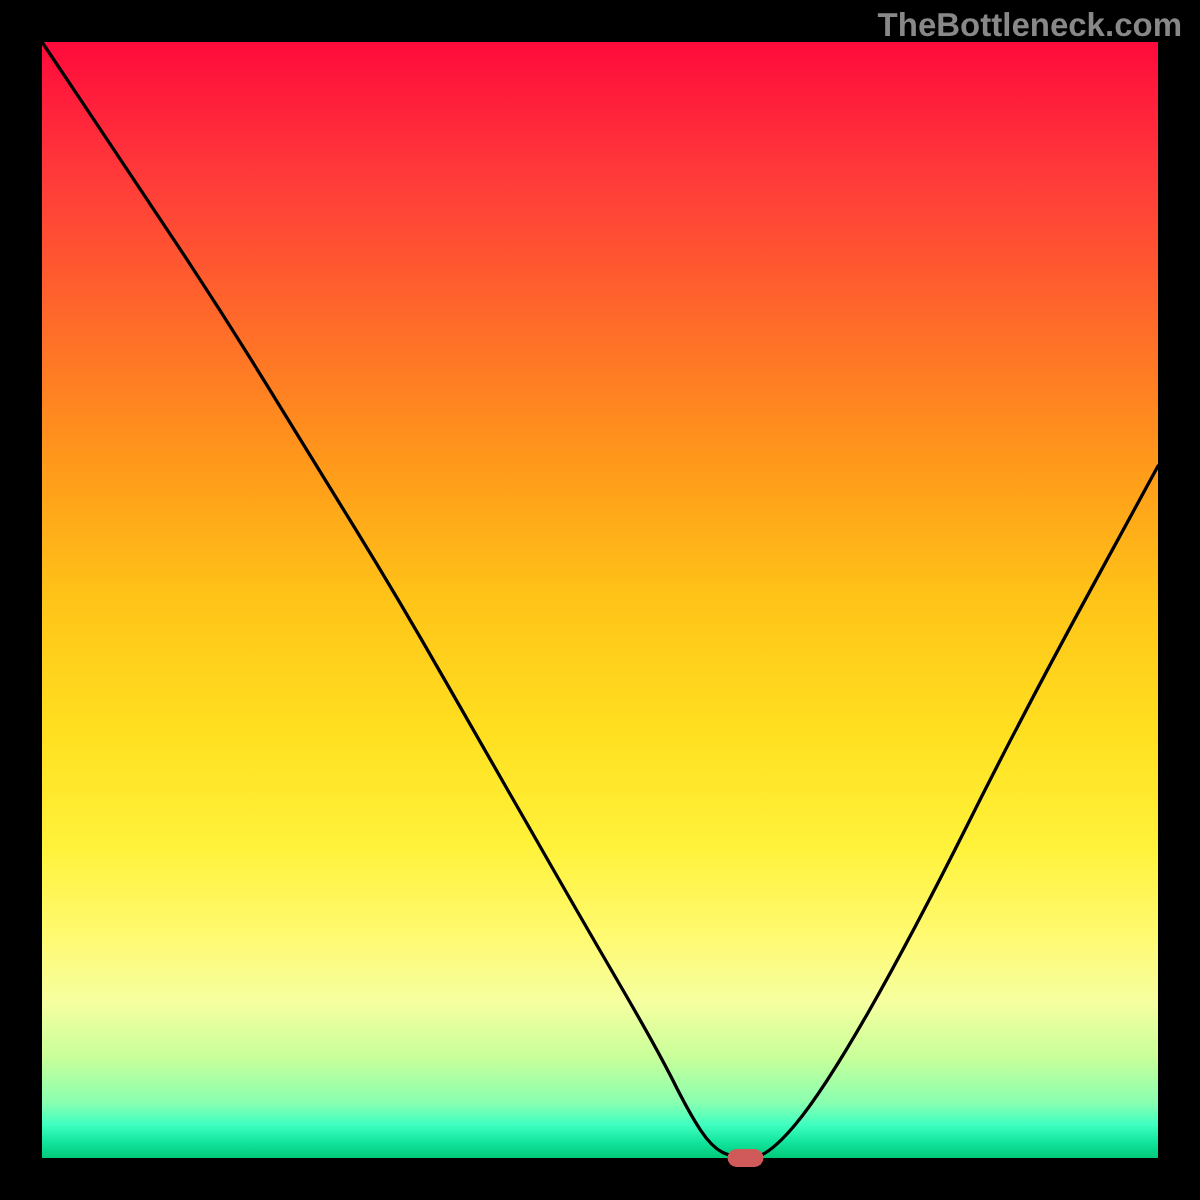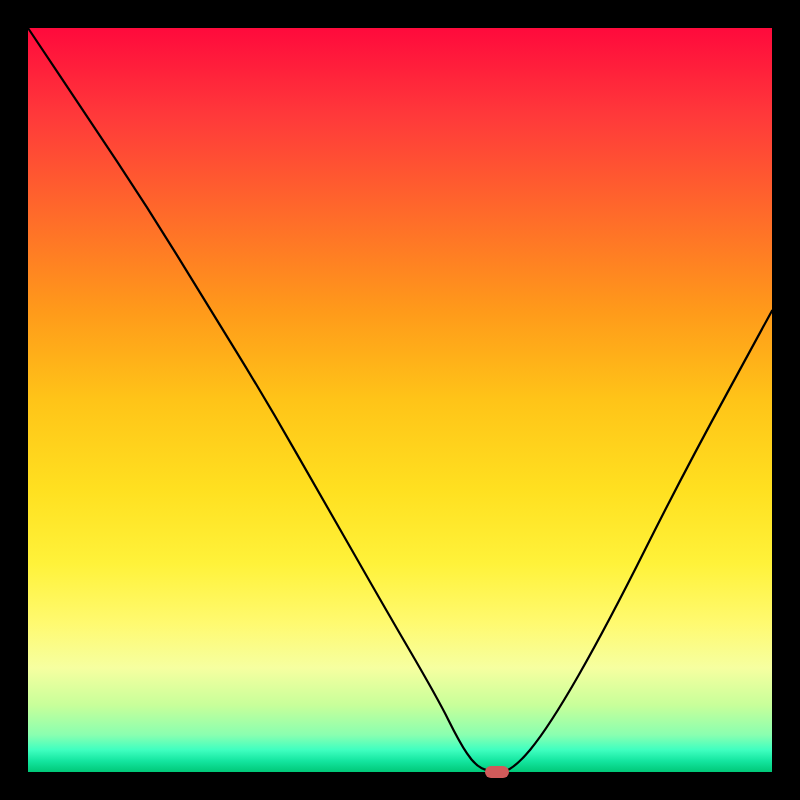--- a/index.html
+++ b/index.html
@@ -64,20 +64,21 @@
     height: 12px;
     border-radius: 6px;
     background: #d05a5a;
     transform: translate(-50%, -50%);
   }
 </style>
 </head>
 <body>
 
 <div class="container">
+  <div class="watermark">TheBottleneck.com</div>
 
   <div class="plot-area">
     <svg class="curve" viewBox="0 0 744 744">
       <path id="curve-path" d="M 0.0 0.0 Q 0.0 0.0 29.8 44.6 Q 59.5 89.3 89.3 133.9 Q 119.0 178.6 148.8 226.9 Q 178.6 275.3 208.3 323.6 Q 238.1 372.0 267.8 424.1 Q 297.6 476.2 327.4 528.2 Q 357.1 580.3 383.2 625.0 Q 409.2 669.6 420.4 691.9 Q 431.5 714.2 439.0 725.4 Q 446.4 736.6 453.8 740.3 Q 461.3 744.0 472.4 744.0 Q 483.6 744.0 502.2 721.7 Q 520.8 699.4 550.6 647.3 Q 580.3 595.2 617.5 520.8 Q 654.7 446.4 699.4 364.6 T 744.0 282.7"></path>
     </svg>
     <div id="marker" class="marker" style="left: 468.72px; top: 744px; background: rgb(208, 90, 90);"></div>
   </div>
 </div>
 
 </body></html>

